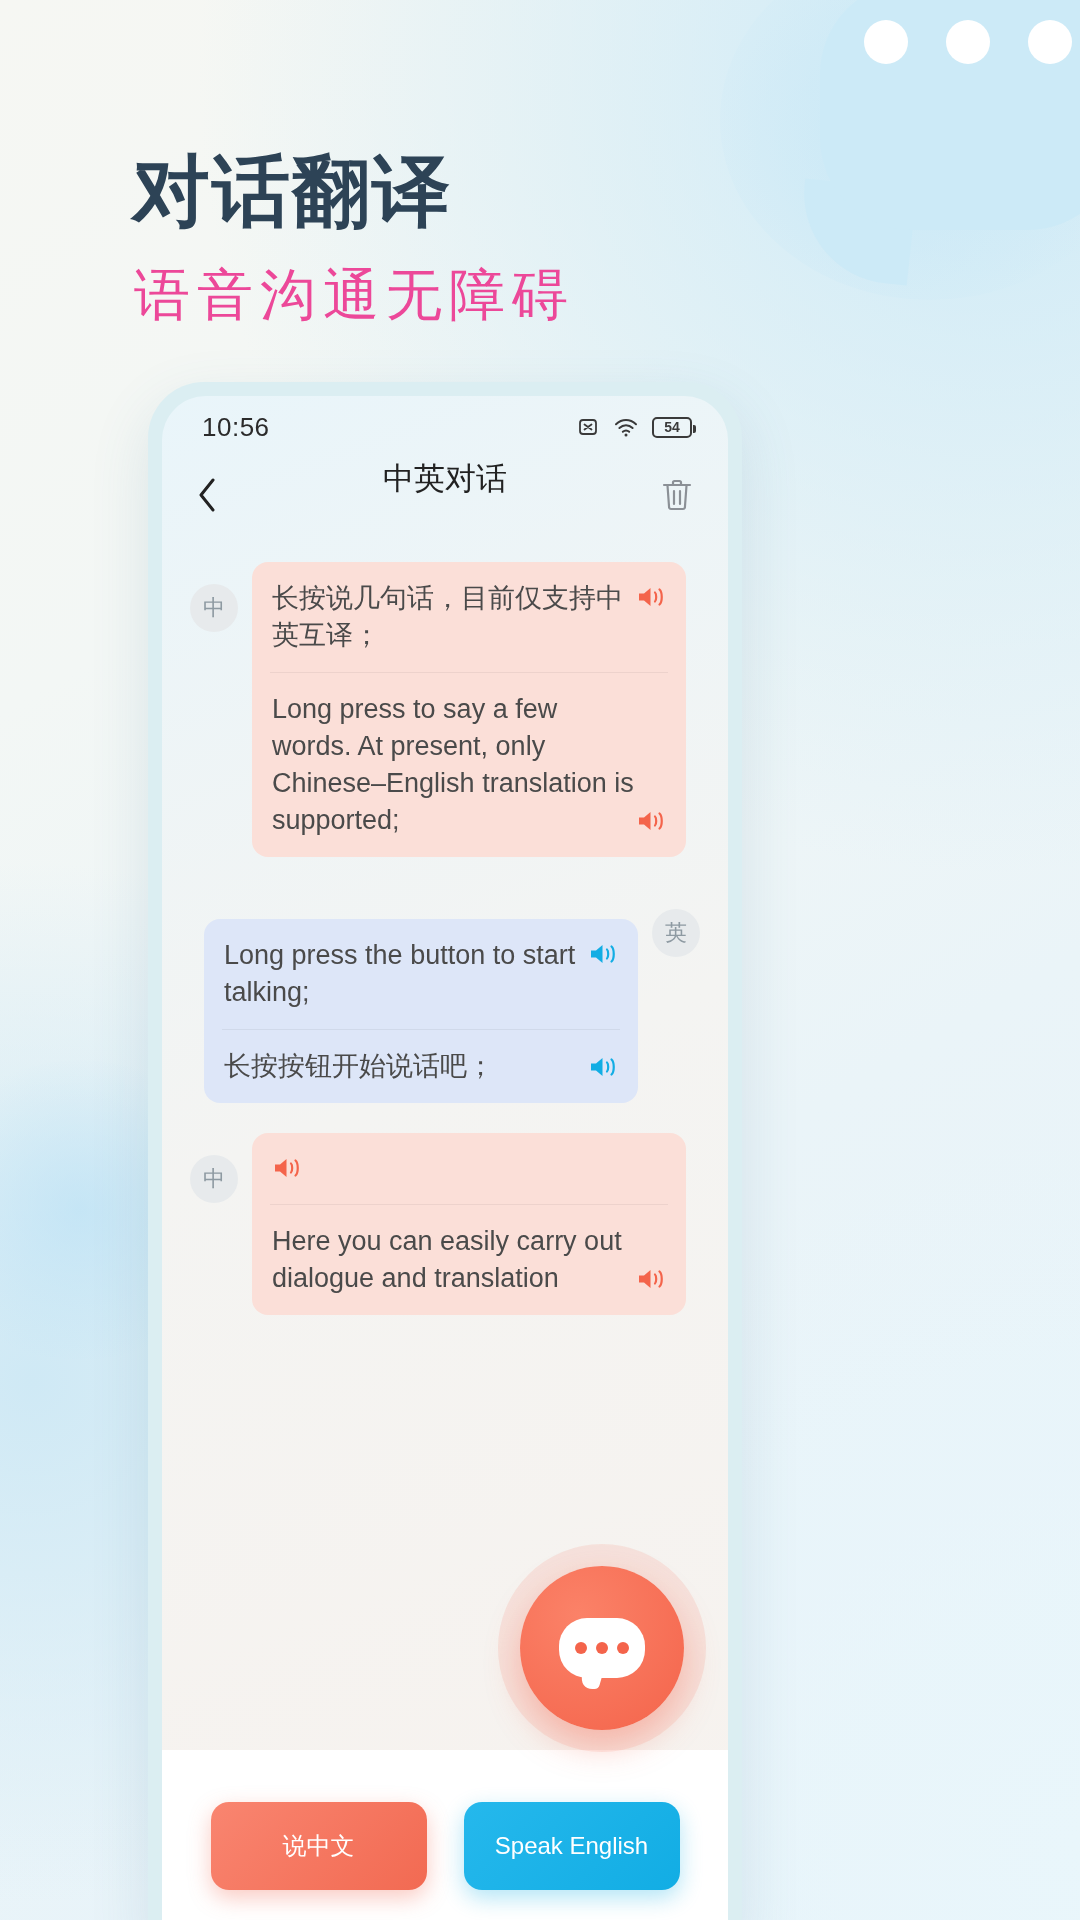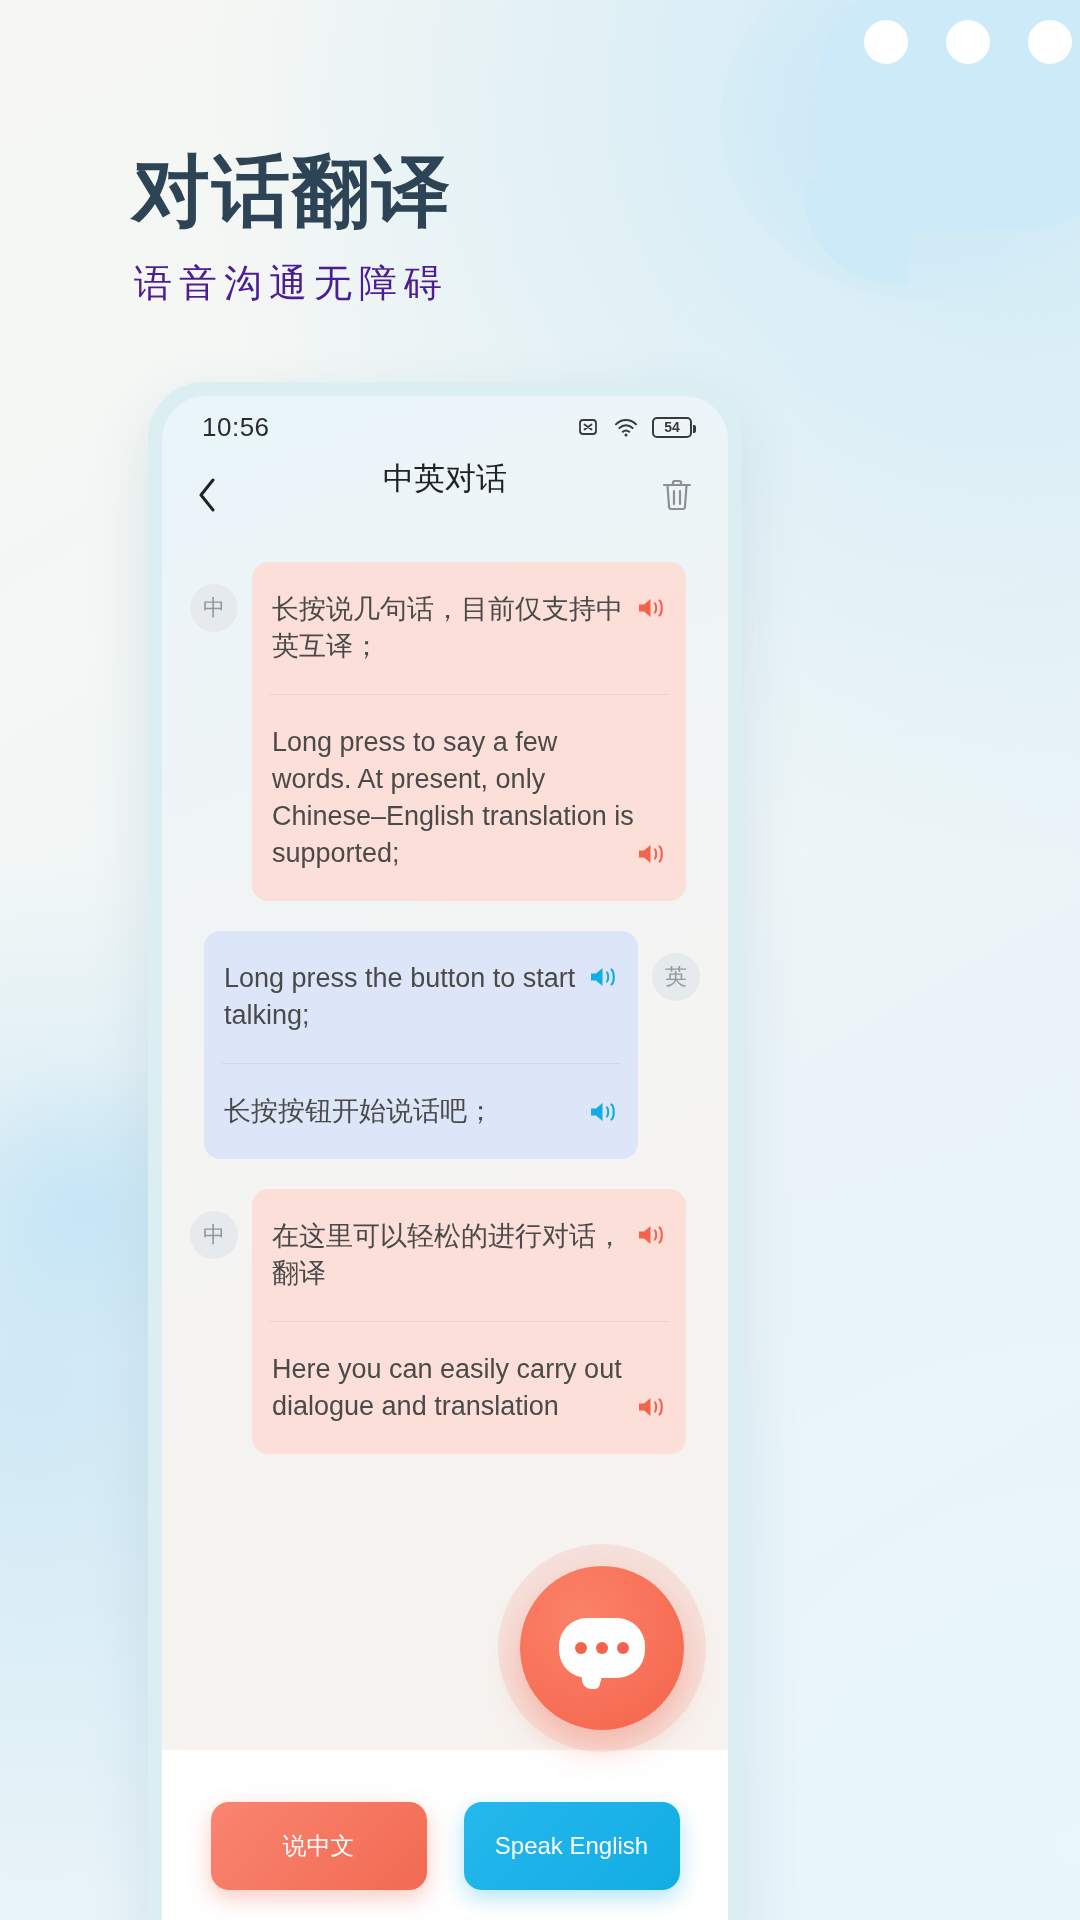--- a/index.html
+++ b/index.html
@@ -38,21 +38,21 @@
 
   
   #page-title{
     position:absolute;left:132px;top:140px;
     font-size:78px;font-weight:700;letter-spacing:2px;
     color:#2d4356;
     font-family:"Liberation Sans","DejaVu Sans",sans-serif;
   }
   #page-subtitle{
     position:absolute;left:134px;top:258px;
-    font-size:38px;font-weight:500;letter-spacing:7px;color:#4c1d95;
+    font-size:56px;font-weight:500;letter-spacing:7px;color:#ec4899;
   }
 
   
   #phone{
     position:absolute;left:148px;top:382px;width:594px;height:1560px;
     background:#dbeef2;border-radius:56px 56px 0 0;
     padding:14px 14px 0 14px;
     box-shadow:0 22px 60px rgba(70,120,150,.14);
   }
   #screen{
@@ -96,23 +96,23 @@
   .msg-row.right{flex-direction:row-reverse;}
   .avatar{
     width:48px;height:48px;border-radius:50%;background:#e7eaec;
     display:flex;align-items:center;justify-content:center;
     font-size:22px;color:#8e9aa2;flex:0 0 auto;margin-top:22px;
   }
   .bubble{
     border-radius:16px;margin:0 14px;flex:1 1 auto;max-width:492px;padding:0 18px;
   }
   .bubble.zh{background:#fbdfd8;}
-  .bubble.en{background:#dde6f8;}
+  .bubble.en{background:#dde6f8;margin-top:32px;}
   .line{
-    display:flex;align-items:flex-start;gap:2px;padding:29px 2px;
+    display:flex;align-items:flex-start;gap:2px;padding:18px 2px;
   }
   .line + .line{border-top:1px solid rgba(0,0,0,.055);align-items:flex-end;}
   .line .txt{
     flex:1 1 auto;font-size:27px;line-height:1.37;color:#4a4a4a;word-break:break-word;
   }
   .spk{flex:0 0 auto;margin-top:3px;}
 
   
   #fab{
     position:absolute;right:44px;bottom:212px;width:164px;height:164px;border-radius:50%;
@@ -247,21 +247,20 @@
                   <path d="M19 9.5c1.6 1.3 1.6 7.7 0 9" fill="none" stroke="#12ade4" stroke-width="2.2" stroke-linecap="round"></path>
                   <path d="M23.5 6.5c3 2.6 3 12.4 0 15" fill="none" stroke="#12ade4" stroke-width="2.2" stroke-linecap="round"></path>
                 </svg></span>
             </div>
           </div>
         </div>
         <div class="msg-row">
           <div class="avatar">中</div>
           <div class="bubble zh">
             <div class="line">
-              <div class="txt">在这里可以轻松的进行对话，翻译</div>
               <span class="spk"><svg width="30" height="28" viewBox="0 0 30 28">
                   <path d="M3 10.5h5L14.5 5v18L8 17.5H3z" fill="#f4644b"></path>
                   <path d="M19 9.5c1.6 1.3 1.6 7.7 0 9" fill="none" stroke="#f4644b" stroke-width="2.2" stroke-linecap="round"></path>
                   <path d="M23.5 6.5c3 2.6 3 12.4 0 15" fill="none" stroke="#f4644b" stroke-width="2.2" stroke-linecap="round"></path>
                 </svg></span>
             </div>
             <div class="line">
               <div class="txt">Here you can easily carry out dialogue and translation</div>
               <span class="spk"><svg width="30" height="28" viewBox="0 0 30 28">
                   <path d="M3 10.5h5L14.5 5v18L8 17.5H3z" fill="#f4644b"></path>

